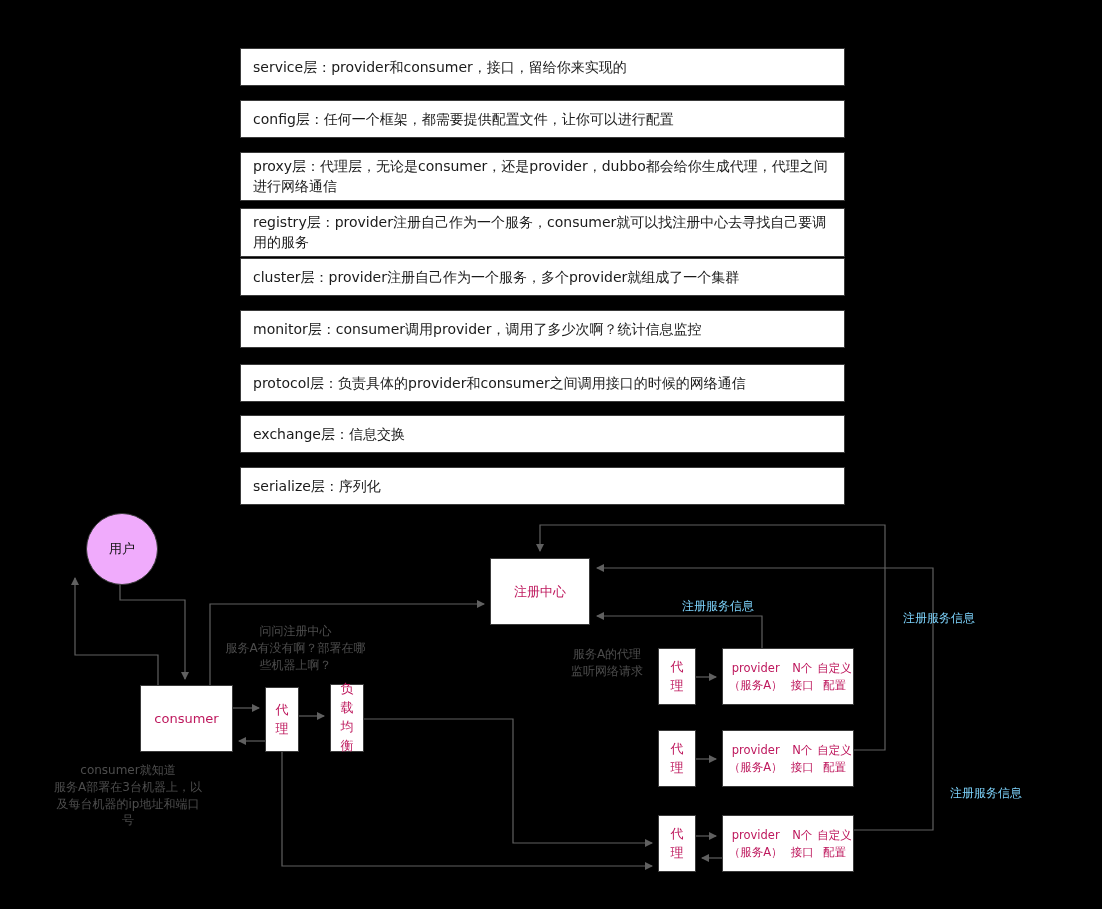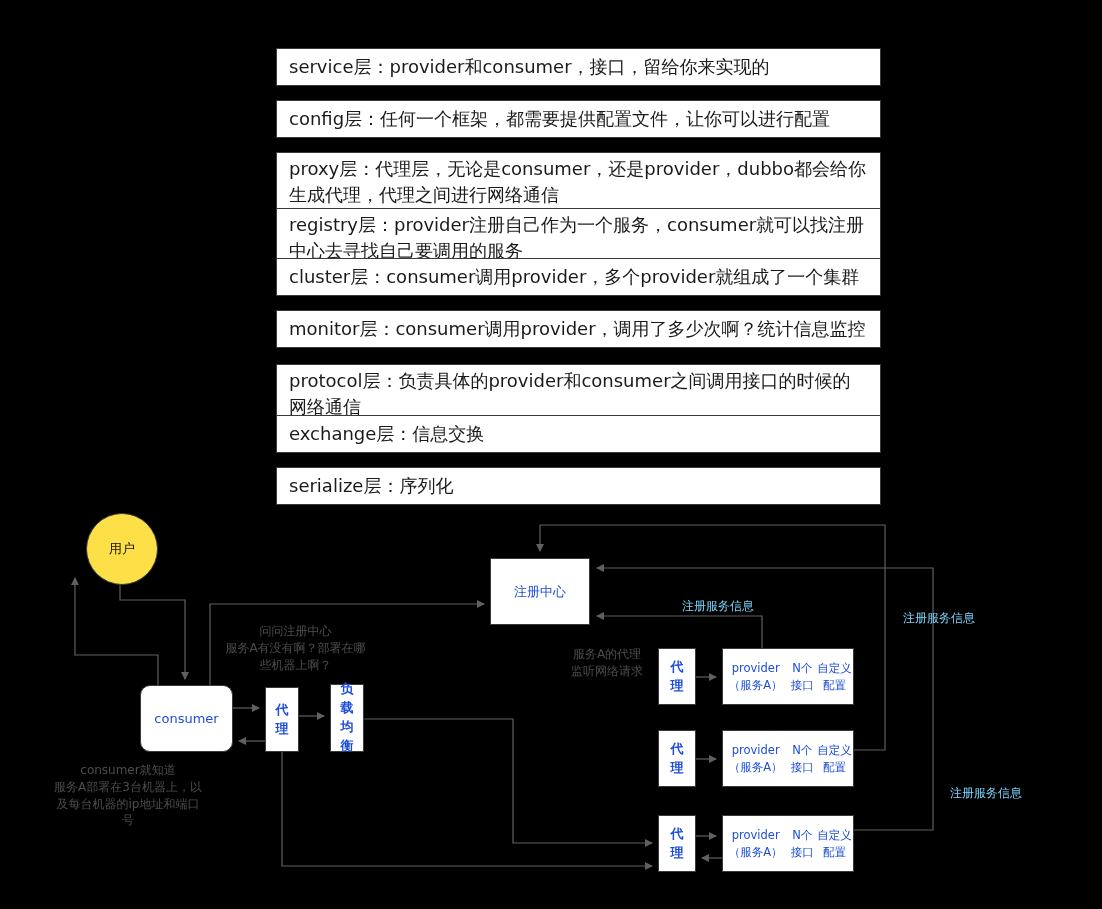--- a/index.html
+++ b/index.html
@@ -17,51 +17,49 @@
     left: 240px;
     width: 605px;
     min-height: 38px;
     box-sizing: border-box;
     background: #ffffff;
     border: 1px solid #3a3a3a;
     display: flex;
     align-items: center;
     padding: 3px 12px;
     color: #1a1a1a;
-    font-size: 18px;
+    font-size: 14px;
     line-height: 1.45;
-    margin-left: 36px;
   }
   .node {
     position: absolute;
     box-sizing: border-box;
     background: #ffffff;
     border: 1px solid #3a3a3a;
     display: flex;
     align-items: center;
     justify-content: center;
-    color: #1d4ed8;
+    color: #be185d;
     font-size: 13px;
     text-align: center;
   }
   .vtext {
     display: block;
     width: 1.1em;
     margin: 0 auto;
     word-break: break-all;
     line-height: 1.45;
     text-align: center;
-    font-weight: bold;
   }
   .circle-node {
     position: absolute;
     left: 86px; top: 513px;
     width: 70px; height: 70px;
     border-radius: 50%;
-    background: #fde047;
+    background: #f0abfc;
     border: 1px solid #3a3a3a;
     display: flex; align-items: center; justify-content: center;
     color: #111111; font-size: 13px;
   }
   .provider-box { font-size: 11.5px; line-height: 1.45; }
   .note {
     position: absolute;
     color: #4d4d4d;
     font-size: 12px;
     line-height: 1.4;
@@ -110,40 +108,40 @@
   <div class="layer-box" style="top:100px">
       <span>config层：任何一个框架，都需要提供配置文件，让你可以进行配置</span>
     </div>
   <div class="layer-box" style="top:152px">
       <span>proxy层：代理层，无论是consumer，还是provider，dubbo都会给你生成代理，代理之间进行网络通信</span>
     </div>
   <div class="layer-box" style="top:208px">
       <span>registry层：provider注册自己作为一个服务，consumer就可以找注册中心去寻找自己要调用的服务</span>
     </div>
   <div class="layer-box" style="top:258px">
-      <span>cluster层：consumer调用provider，多个provider就组成了一个集群</span>
+      <span>cluster层：provider注册自己作为一个服务，多个provider就组成了一个集群</span>
     </div>
   <div class="layer-box" style="top:310px">
       <span>monitor层：consumer调用provider，调用了多少次啊？统计信息监控</span>
     </div>
   <div class="layer-box" style="top:364px">
       <span>protocol层：负责具体的provider和consumer之间调用接口的时候的网络通信</span>
     </div>
   <div class="layer-box" style="top:415px">
       <span>exchange层：信息交换</span>
     </div>
   <div class="layer-box" style="top:467px">
       <span>serialize层：序列化</span>
     </div>
 
   <div class="circle-node">
     <span>用户</span>
   </div>
 
-  <div class="node" style="left:140px; top:685px; width:93px; height:67px;border-radius:10px;">
+  <div class="node" style="left:140px; top:685px; width:93px; height:67px;">
     <span>consumer</span>
   </div>
 
   <div class="node" style="left:265px; top:687px; width:34px; height:65px;">
     <span class="vtext">代理</span>
   </div>
 
   <div class="node" style="left:330px; top:684px; width:34px; height:68px;">
     <span class="vtext">负载均衡</span>
   </div>

